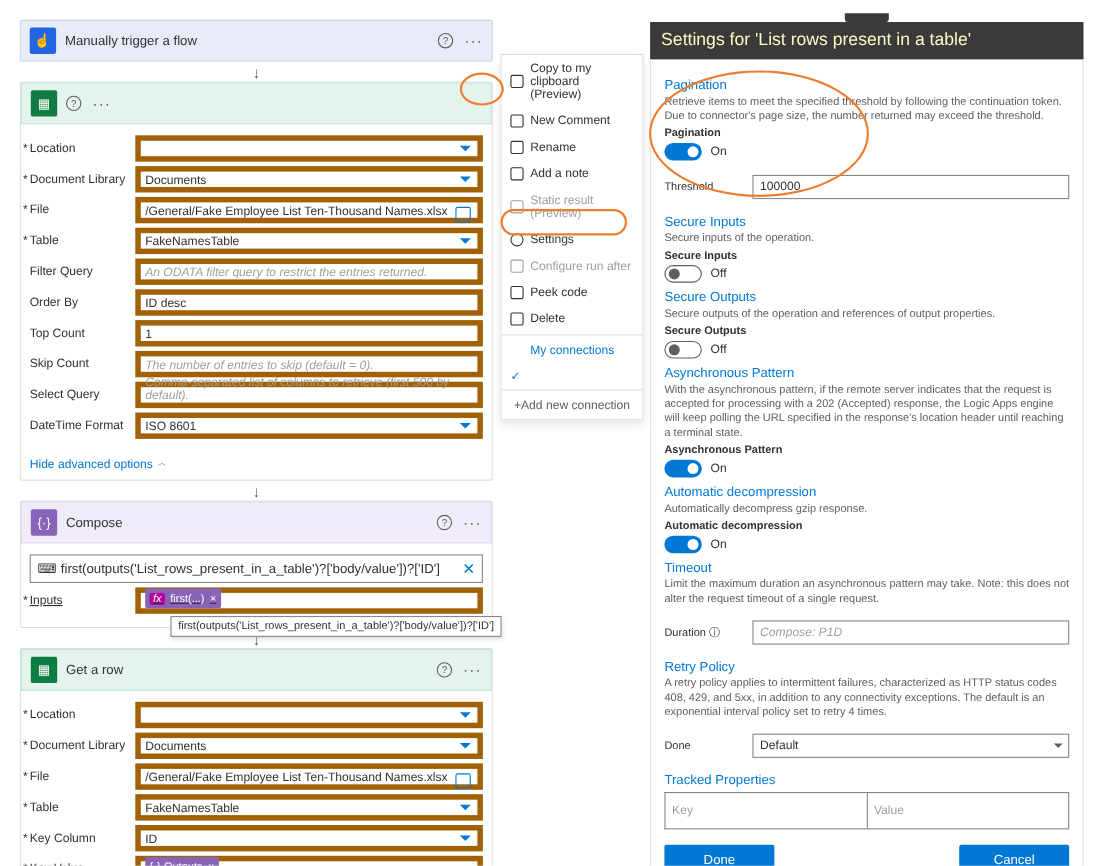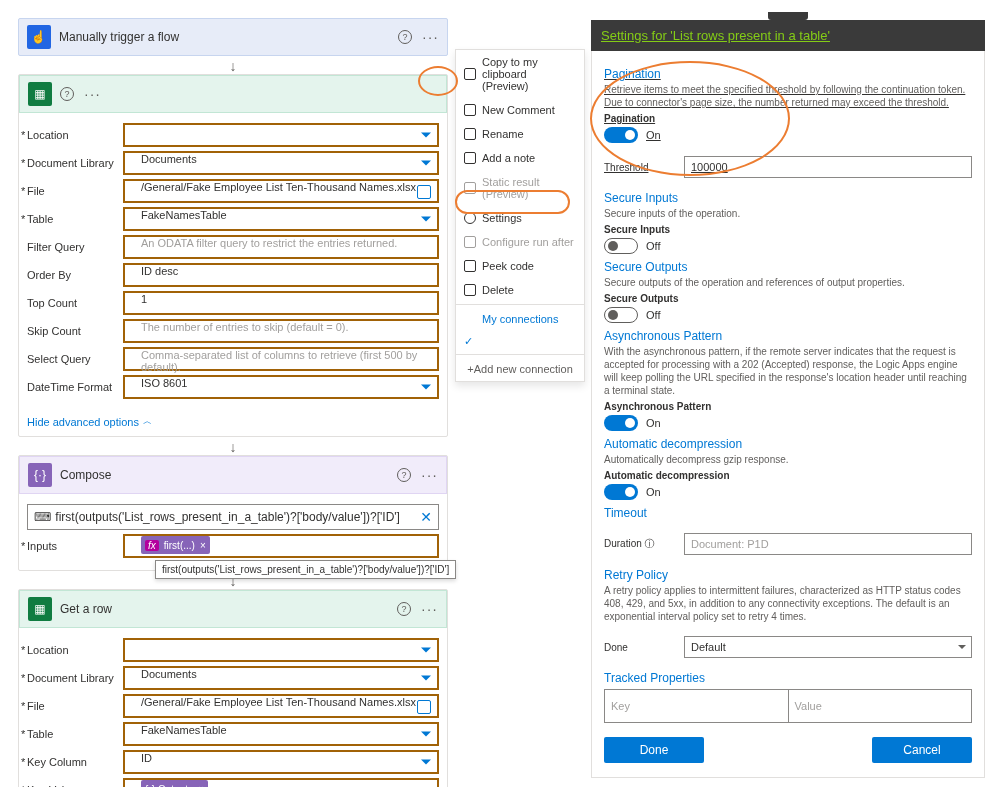--- a/index.html
+++ b/index.html
@@ -16,24 +16,24 @@
   .ic-trigger{background:#2266e3;} .ic-excel{background:#107c41;} .ic-compose{background:#8764b8;}
   .hdr-title { flex:1; font-size:12px; }
   .hdr-actions { display:flex; gap:10px; align-items:center; color:#605e5c; }
   .hdr-q { width:14px;height:14px;border:1px solid #605e5c;border-radius:50%;display:flex;align-items:center;justify-content:center;font-size:9px;}
   .dots { font-size:14px; letter-spacing:1px; cursor:pointer;}
   .arrow-down { text-align:center; color:#605e5c; font-size:14px; line-height:12px; margin:2px 0;}
   .card-body { padding:6px 8px 8px 8px; }
   .row { display:flex; align-items:center; margin:4px 0; }
   .lbl { width:96px; font-size:11px; color:#323130; position:relative;}
   .req::before{content:"*"; color:#323130; position:absolute; left:-6px;}
-  .fld { flex:1; height:24px; border:2px solid #a16207; background:#fff; display:flex; align-items:flex-start; padding:0 16px; font-size:11px; position:relative;}
+  .fld { flex:1; height:24px; border:5px solid #a16207; background:#fff; display:flex; align-items:flex-end; padding:0 4px; font-size:11px; position:relative;}
   .fld.sel::after{content:"";position:absolute;right:6px;top:50%;transform:translateY(-50%);border-left:5px solid transparent;border-right:5px solid transparent;border-top:5px solid #0078d4;}
   .fld .file-ic{position:absolute;right:6px;top:4px;width:14px;height:14px;border:1px solid #0078d4;border-radius:2px;}
-  .placeholder{color:#a19f9d;}
+  .placeholder{color:#a19f9d;font-style:italic;}
   .chip { display:inline-flex; align-items:center; background:#8764b8; color:#fff; border-radius:2px; height:18px; padding:0 4px; font-size:10px; gap:3px;}
   .chip .fx{background:#b4009e;color:#fff;font-style:italic;border-radius:2px;padding:0 3px;margin-right:2px;}
   .chip .x{margin-left:2px;}
   .hide-adv { color:#0078d4; font-size:11px; padding:4px 8px 8px 8px; display:flex;align-items:center;gap:4px;}
   .hide-adv .chev{font-size:9px;}
   .expr-bar{border:1px solid #8a8886;padding:4px 6px;margin:4px 0;display:flex;align-items:center;justify-content:space-between;}
   .expr-bar .x{color:#0078d4;font-size:14px;}
   .tooltip { position:absolute; background:#fff; border:1px solid #8a8886; padding:3px 6px; font-size:10px; color:#323130; box-shadow:0 2px 4px rgba(0,0,0,.15); white-space:nowrap;}
   
   .ctxmenu { position:absolute; left:455px; top:49px; width:130px; background:#fff; border:1px solid #e1dfdd; box-shadow:0 4px 8px rgba(0,0,0,.1); font-size:11px;}
@@ -43,21 +43,21 @@
   .ctxmenu .mi .mic{width:12px;height:12px;border:1px solid currentColor;border-radius:2px;flex-shrink:0;}
   .ctxmenu .mi .mic.none{border:none;}
   .ctxmenu .sep{height:1px;background:#e1dfdd;margin:2px 0;}
   .ctxmenu .add{color:#605e5c;text-align:center;padding:6px;}
   .ctxmenu .chk{color:#0078d4;padding:4px 8px;}
   
   .ring{position:absolute;border:2px solid #ec7d31;border-radius:50%;pointer-events:none;}
   
   .spanel { position:absolute; right:14px; top:12px; width:394px; background:#fff;}
   .spanel .ptab{height:8px;background:#3a3a3a;width:40px;margin:0 auto 0 auto;border-radius:0 0 3px 3px;}
-  .spanel .phdr{background:#3a3a3a;color:#84cc16;padding:8px 10px;font-size:13px;text-decoration:underline;}
+  .spanel .phdr{background:#3a3a3a;color:#fef9c3;padding:8px 10px;font-size:16px;}
   .spanel .pbody{border:1px solid #e1dfdd;border-top:none;padding:10px 12px 14px 12px;}
   .sgrp-title{color:#0078d4;font-size:12px;margin-top:6px;}
   .sdesc{font-size:10px;color:#605e5c;line-height:1.3;margin:2px 0 4px 0;}
   .slabel{font-size:10px;font-weight:600;color:#323130;margin-top:2px;}
   .tgl-row{display:flex;align-items:center;gap:8px;margin:3px 0 6px 0;}
   .tgl{width:34px;height:16px;border-radius:8px;position:relative;}
   .tgl.on{background:#0078d4;} .tgl.off{background:#fff;border:1px solid #605e5c;}
   .tgl .knob{position:absolute;width:10px;height:10px;border-radius:50%;top:3px;}
   .tgl.on .knob{background:#fff;right:3px;}
   .tgl.off .knob{background:#605e5c;left:3px;top:2px;}
@@ -180,21 +180,21 @@
         </div>
       </div>
       <div class="card-body">
         <div class="expr-bar">
           <span style="display:flex;align-items:center;gap:4px;">
               <span>⌨</span>
               <span>first(outputs('List_rows_present_in_a_table')?['body/value'])?['ID']</span>
             </span>
           <span class="x">✕</span>
         </div>
-        <div class="row" style="position:relative;">
+        <div class="row" style="position:relative;text-decoration:underline;">
           <div class="lbl req">Inputs</div>
           <div class="fld">
             <span class="chip">
                 <span class="fx">fx</span>
                 <span>first(...)</span>
                 <span class="x">×</span>
               </span>
           </div>
           <div class="tooltip" style="left:128px;top:26px;">first(outputs('List_rows_present_in_a_table')?['body/value'])?['ID']</div>
         </div>
@@ -306,21 +306,21 @@
     <div class="add">+Add new connection</div>
   </div>
 
   <div class="ring" style="left:418px;top:66px;width:40px;height:30px;"></div>
   <div class="ring" style="left:455px;top:190px;width:115px;height:24px;border-radius:12px;"></div>
 
   <div class="spanel">
     <div class="ptab"></div>
     <div class="phdr">Settings for 'List rows present in a table'</div>
     <div class="pbody">
-      <div style="position:relative;text-decoration:underline;">
+      <div style="position:relative;">
         <div class="sgrp-title">Pagination</div>
         <div class="sdesc">Retrieve items to meet the specified threshold by following the continuation token. Due to connector's page size, the number returned may exceed the threshold.</div>
         <div class="slabel">Pagination</div>
         <div class="tgl-row">
             <div class="tgl on">
               <div class="knob"></div>
             </div>
             <div class="tgl-lbl">On</div>
           </div>
         <div class="sfld-row">
@@ -366,24 +366,25 @@
       <div class="sdesc">Automatically decompress gzip response.</div>
       <div class="slabel">Automatic decompression</div>
       <div class="tgl-row">
           <div class="tgl on">
             <div class="knob"></div>
           </div>
           <div class="tgl-lbl">On</div>
         </div>
 
       <div class="sgrp-title">Timeout</div>
+      <div class="sdesc">Limit the maximum duration an asynchronous pattern may take. Note: this does not alter the request timeout of a single request.</div>
       <div class="sfld-row">
           <div class="sfld-lbl"><span>Duration</span> <span>ⓘ</span></div>
           <div class="sfld">
-            <span class="placeholder">Document: P1D</span>
+            <span class="placeholder">Compose: P1D</span>
           </div>
         </div>
 
       <div class="sgrp-title">Retry Policy</div>
       <div class="sdesc">A retry policy applies to intermittent failures, characterized as HTTP status codes 408, 429, and 5xx, in addition to any connectivity exceptions. The default is an exponential interval policy set to retry 4 times.</div>
       <div class="sfld-row">
           <div class="sfld-lbl">Done</div>
           <div class="sfld-wrap">
             <div class="sfld sel">
               <span>Default</span>

